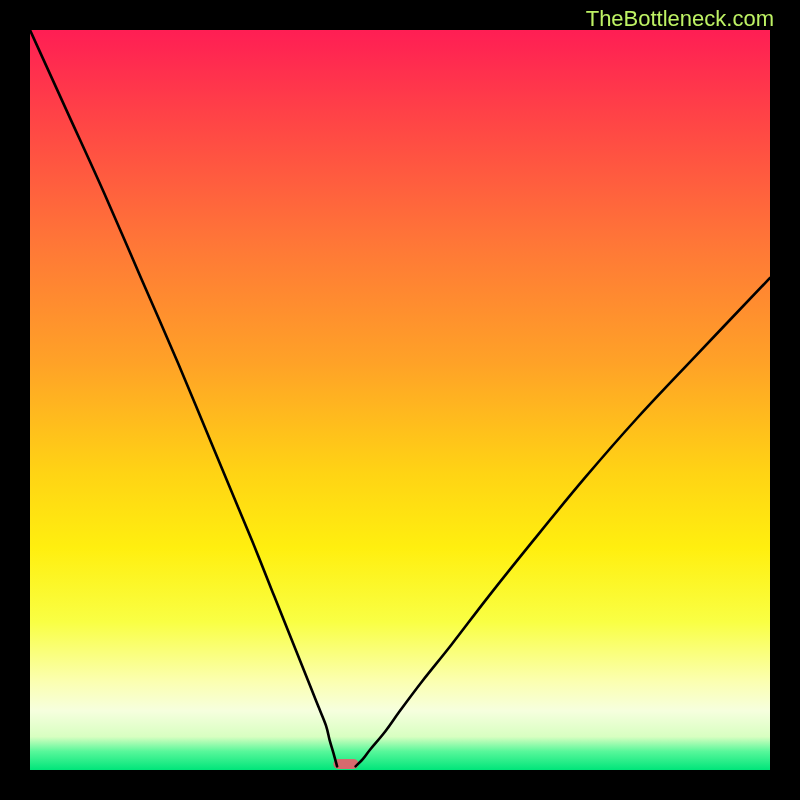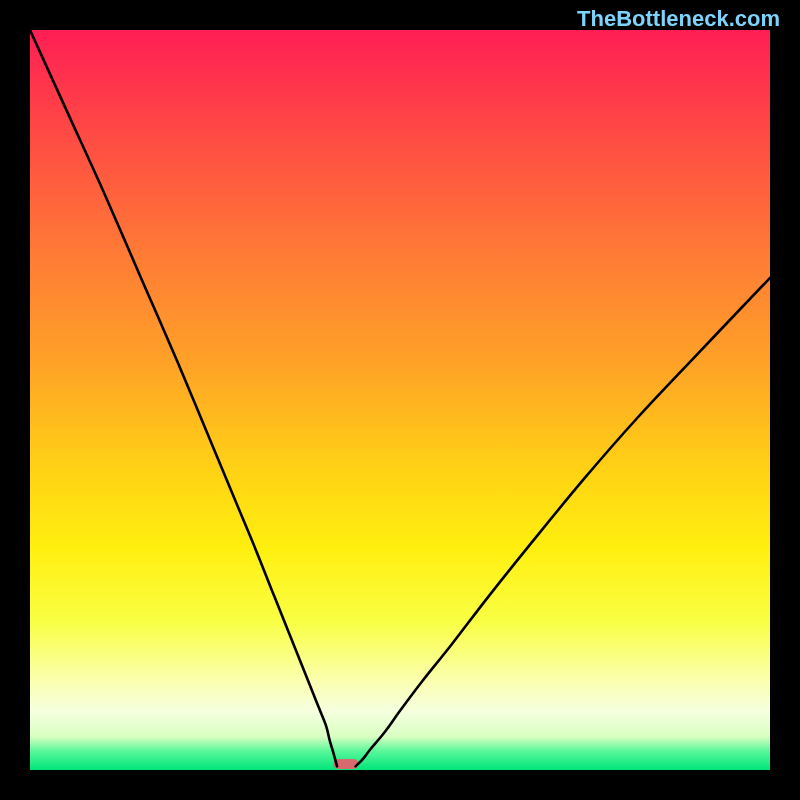--- a/index.html
+++ b/index.html
@@ -22,24 +22,24 @@
     position: absolute;
     left: 30px;
     top: 30px;
     width: 740px;
     height: 740px;
     overflow: hidden;
   }
   .watermark {
     position: absolute;
     top: 6px;
-    right: 20px;
-    color: #7dd3fc;
+    right: 26px;
+    color: #bef264;
     font-size: 22px;
-    font-weight: 700;
+    font-weight: 400;
     font-family: Arial, Helvetica, sans-serif;
     z-index: 10;
   }
   svg { display: block; }
 </style>
 </head>
 <body>
 
 <div class="frame">
   <div class="watermark">TheBottleneck.com</div>

